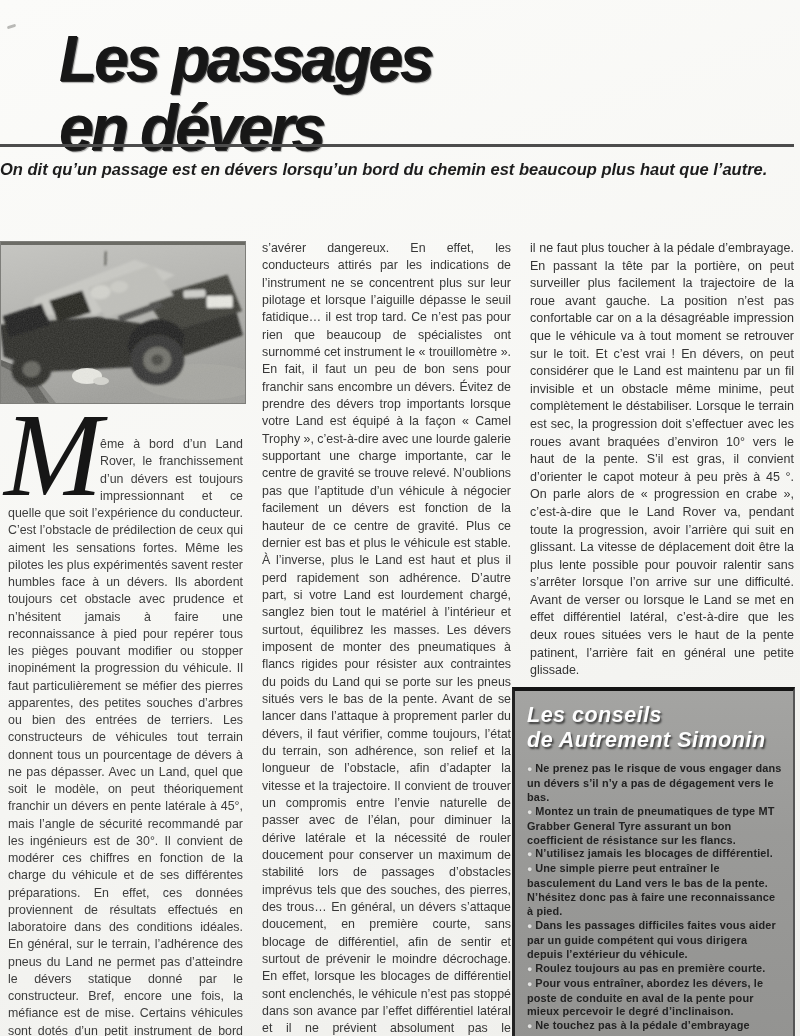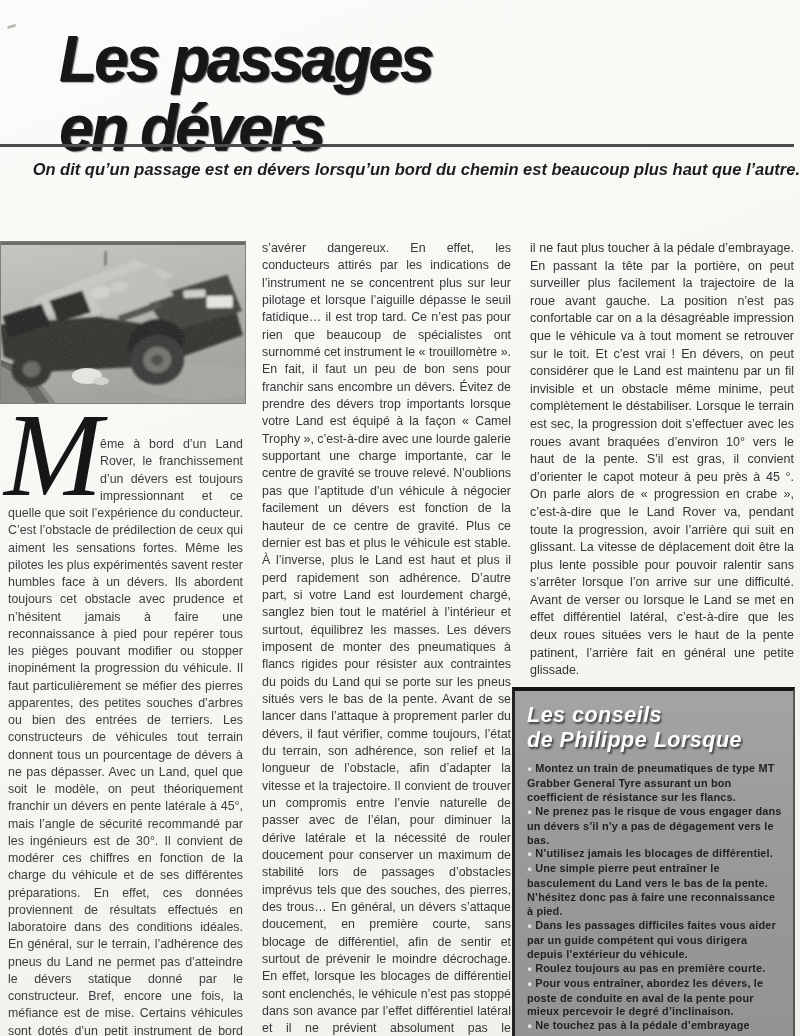--- a/index.html
+++ b/index.html
@@ -9,21 +9,21 @@
     font-family:"Liberation Sans",sans-serif;color:#333;
   }
   
   .title{position:absolute;top:4px;left:48px;width:740px;
     font-family:"Liberation Sans",sans-serif;font-weight:bold;font-style:italic;
     color:#171717;}
   .title .tline{display:block;font-size:64px;line-height:69px;letter-spacing:-3px;
     transform:scaleX(0.97);transform-origin:center;
     text-shadow:1px 1px 0 #2e2e2e, 2px 2px 1px rgba(40,40,40,.35);}
   .rule{position:absolute;top:144px;left:0;width:794px;height:3px;background:#4c4c4c;}
-  .intro{position:absolute;top:158px;left:0;width:800px;text-align:right;
+  .intro{position:absolute;top:158px;left:0;width:800px;text-align:left;
     font-weight:bold;font-style:italic;font-size:16.5px;line-height:22px;color:#1d1d1d;}
   
   .col{position:absolute;text-align:justify;color:#3d3d3d;}
   .col1{left:8px;top:436px;width:235px;font-size:12.4px;line-height:17.25px;}
   .col2{left:262px;top:240px;width:249px;font-size:12.4px;line-height:17.35px;color:#383838;}
   .col3{left:530px;top:240px;width:264px;font-size:12.5px;line-height:17.6px;color:#343434;}
   .dropcap{float:left;width:92px;height:66px;overflow:visible;}
   .dropcap span{display:block;font-family:"Liberation Serif",serif;font-style:italic;
     font-size:118px;line-height:96px;margin-top:-28px;margin-left:-4px;color:#161616;}
   
@@ -121,24 +121,24 @@
     <span>s’avérer dangereux. En effet, les conducteurs attirés par les indications de l’instrument ne se concentrent plus sur leur pilotage et lorsque l’aiguille dépasse le seuil fatidique… il est trop tard. Ce n’est pas pour rien que beaucoup de spécialistes ont surnommé cet instrument le « trouillomètre ». En fait, il faut un peu de bon sens pour franchir sans encombre un dévers. Évitez de prendre des dévers trop importants lorsque votre Land est équipé à la façon « Camel Trophy », c’est-à-dire avec une lourde galerie supportant une charge importante, car le centre de gravité se trouve relevé. N’oublions pas que l’aptitude d’un véhicule à négocier facilement un dévers est fonction de la hauteur de ce centre de gravité. Plus ce dernier est bas et plus le véhicule est stable. À l’inverse, plus le Land est haut et plus il perd rapidement son adhérence. D’autre part, si votre Land est lourdement chargé, sanglez bien tout le matériel à l’intérieur et surtout, équilibrez les masses. Les dévers imposent de monter des pneumatiques à flancs rigides pour résister aux contraintes du poids du Land qui se porte sur les pneus situés vers le bas de la pente. Avant de se lancer dans l’attaque à proprement parler du dévers, il faut vérifier, comme toujours, l’état du terrain, son adhérence, son relief et la longueur de l’obstacle, afin d’adapter la vitesse et la trajectoire. Il convient de trouver un compromis entre l’envie naturelle de passer avec de l’élan, pour diminuer la dérive latérale et la nécessité de rouler doucement pour conserver un maximum de stabilité lors de passages d’obstacles imprévus tels que des souches, des pierres, des trous… En général, un dévers s’attaque doucement, en première courte, sans blocage de différentiel, afin de sentir et surtout de prévenir le moindre décrochage. En effet, lorsque les blocages de différentiel sont enclenchés, le véhicule n’est pas stoppé dans son avance par l’effet différentiel latéral et il ne prévient absolument pas le conducteur lorsqu’il « décroche ». Une fois la vitesse enclenchée et le Land lancé,</span>
   </div>
 
   <div class="col col3">
     <span>il ne faut plus toucher à la pédale d’embrayage. En passant la tête par la portière, on peut surveiller plus facilement la trajectoire de la roue avant gauche. La position n’est pas confortable car on a la désagréable impression que le véhicule va à tout moment se retrouver sur le toit. Et c’est vrai ! En dévers, on peut considérer que le Land est maintenu par un fil invisible et un obstacle même minime, peut complètement le déstabiliser. Lorsque le terrain est sec, la progression doit s’effectuer avec les roues avant braquées d’environ 10° vers le haut de la pente. S’il est gras, il convient d’orienter le capot moteur à peu près à 45 °. On parle alors de « progression en crabe », c’est-à-dire que le Land Rover va, pendant toute la progression, avoir l’arrière qui suit en glissant. La vitesse de déplacement doit être la plus lente possible pour pouvoir ralentir sans s’arrêter lorsque l’on arrive sur une difficulté. Avant de verser ou lorsque le Land se met en effet différentiel latéral, c’est-à-dire que les deux roues situées vers le haut de la pente patinent, l’arrière fait en général une petite glissade.</span>
   </div>
 
   <div class="tipsbox">
     <div class="tips-title">
       <div>Les conseils</div>
-      <div>de Philippe Lorsque</div>
+      <div>de Autrement Simonin</div>
     </div>
+    <div class="tip">Ne prenez pas le risque de vous engager dans un dévers s’il n’y a pas de dégagement vers le bas.</div>
     <div class="tip">Montez un train de pneumatiques de type MT Grabber General Tyre assurant un bon coefficient de résistance sur les flancs.</div>
-    <div class="tip">Ne prenez pas le risque de vous engager dans un dévers s’il n’y a pas de dégagement vers le bas.</div>
     <div class="tip">N’utilisez jamais les blocages de différentiel.</div>
     <div class="tip">Une simple pierre peut entraîner le basculement du Land vers le bas de la pente. N’hésitez donc pas à faire une reconnaissance à pied.</div>
     <div class="tip">Dans les passages difficiles faites vous aider par un guide compétent qui vous dirigera depuis l’extérieur du véhicule.</div>
     <div class="tip">Roulez toujours au pas en première courte.</div>
     <div class="tip">Pour vous entraîner, abordez les dévers, le poste de conduite en aval de la pente pour mieux percevoir le degré d’inclinaison.</div>
     <div class="tip">Ne touchez pas à la pédale d’embrayage pendant la progression.</div>
   </div>
 
 </div>
 

